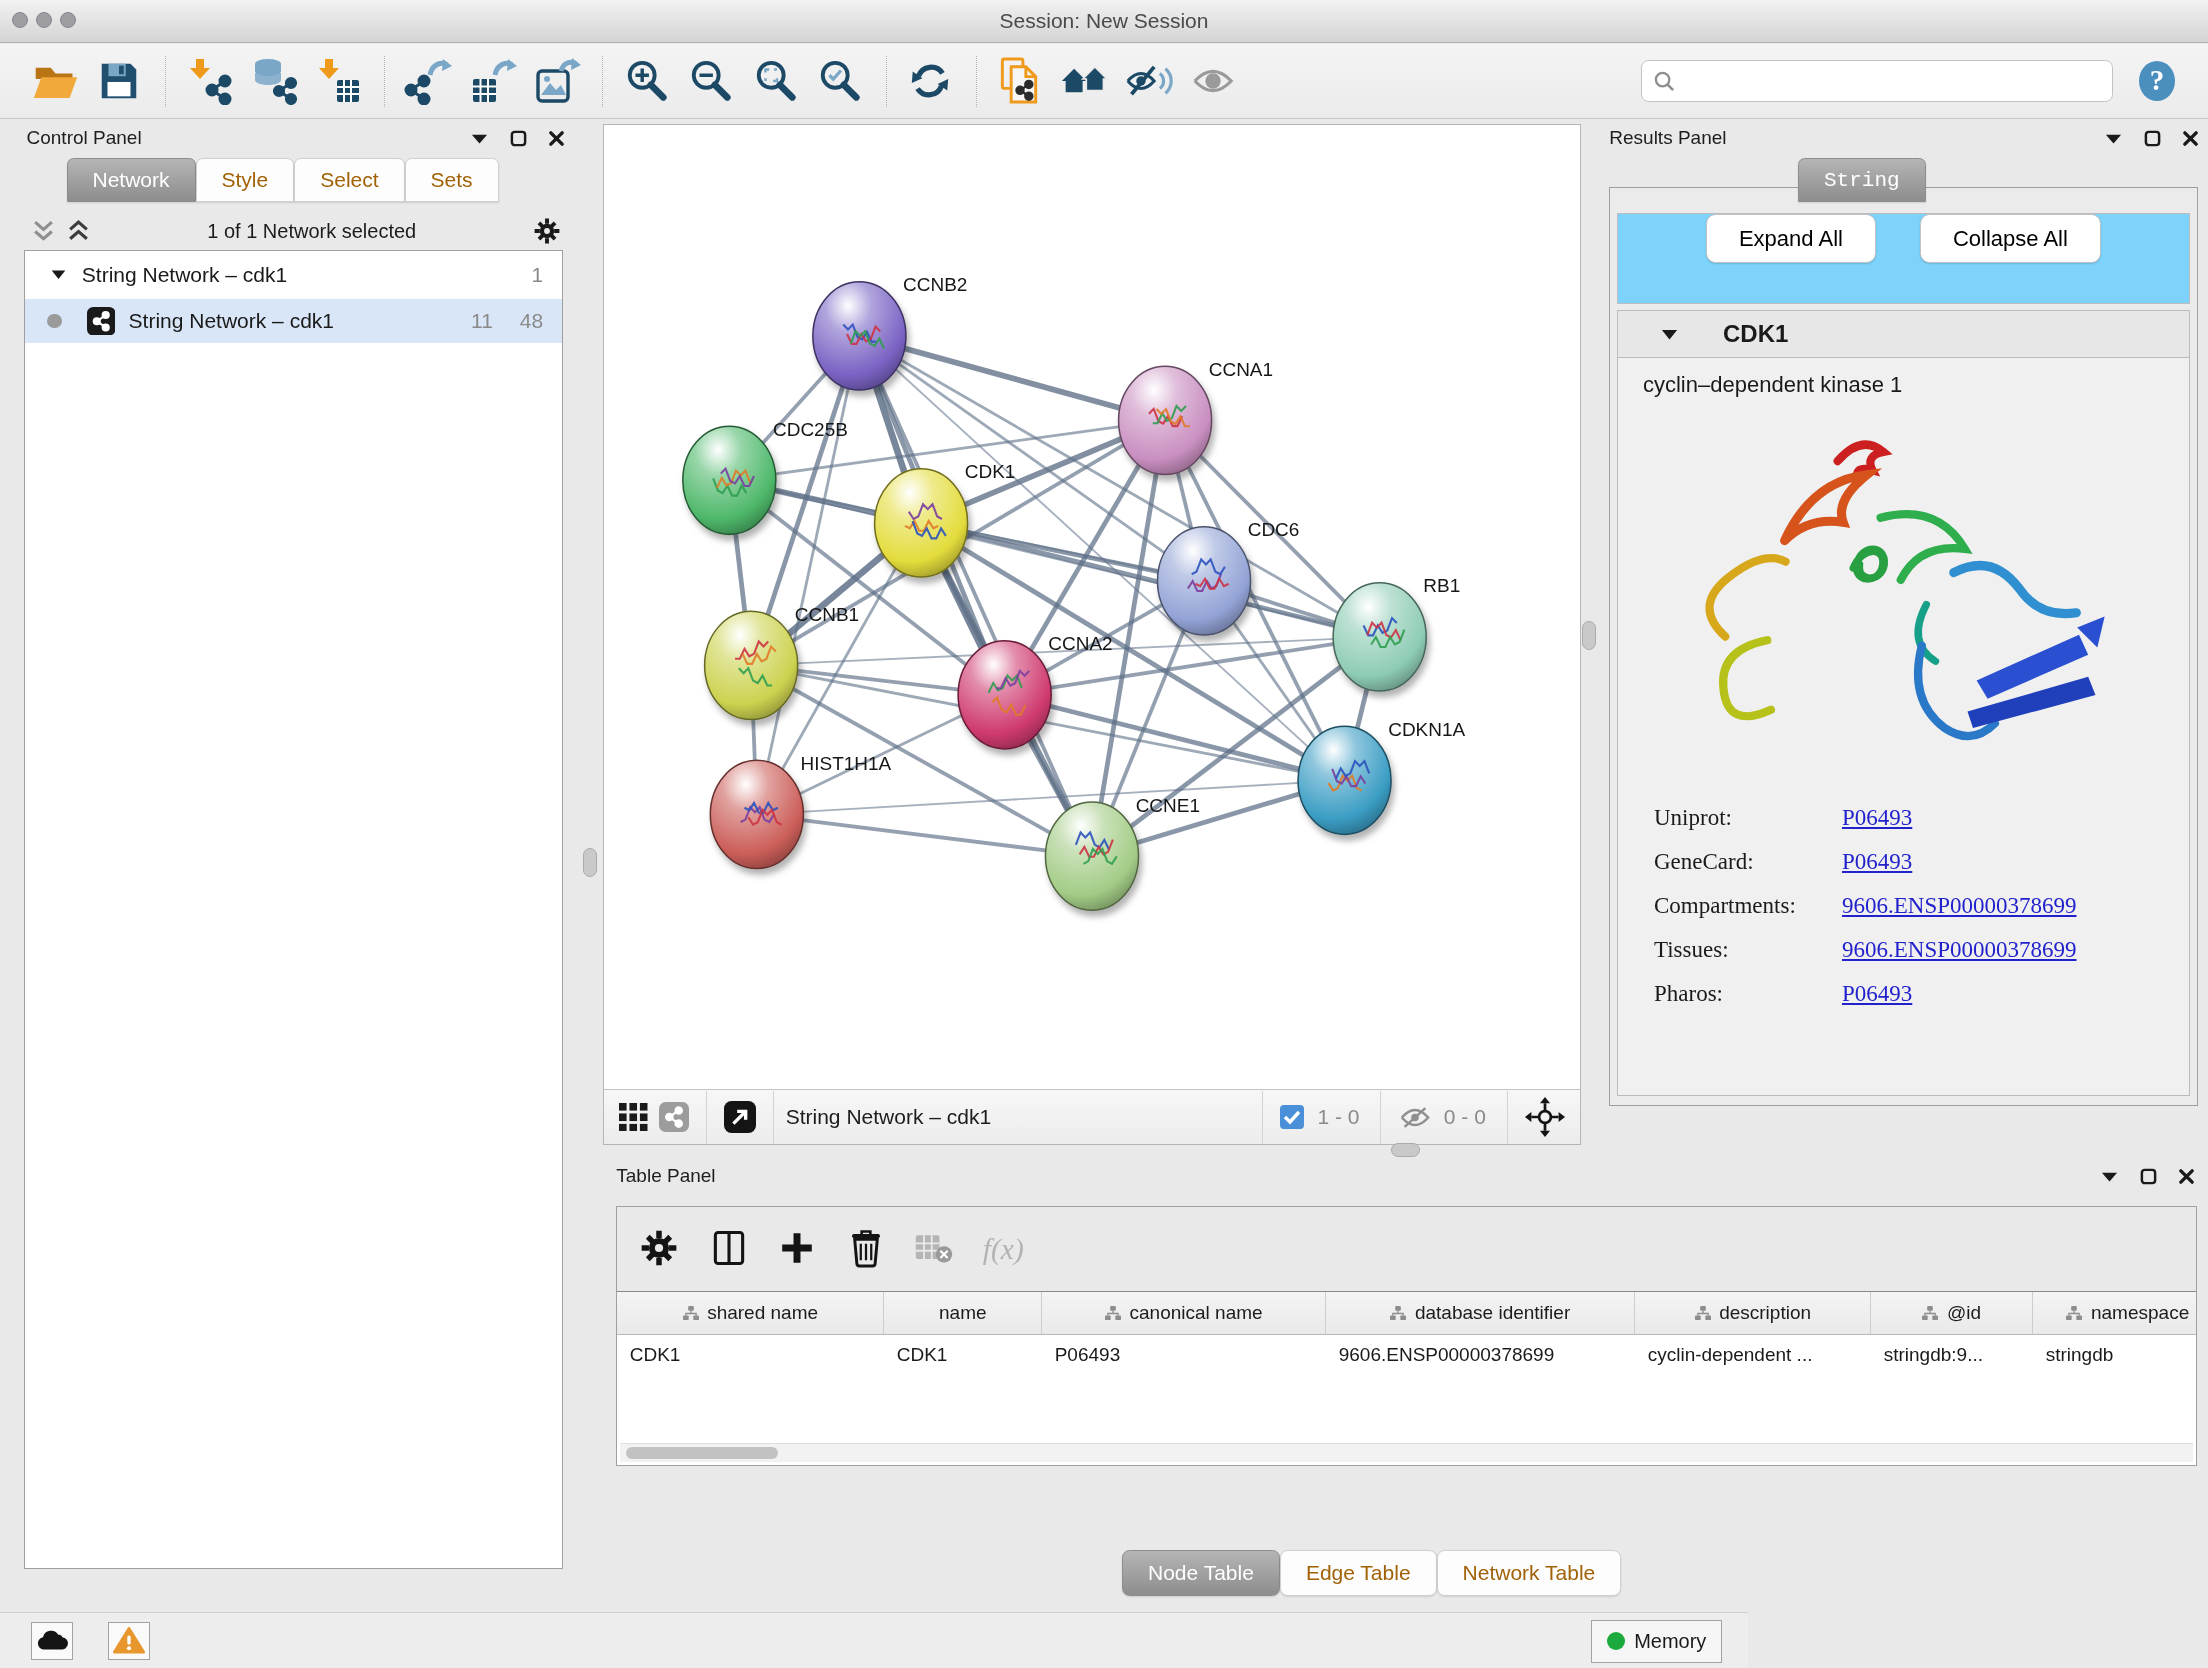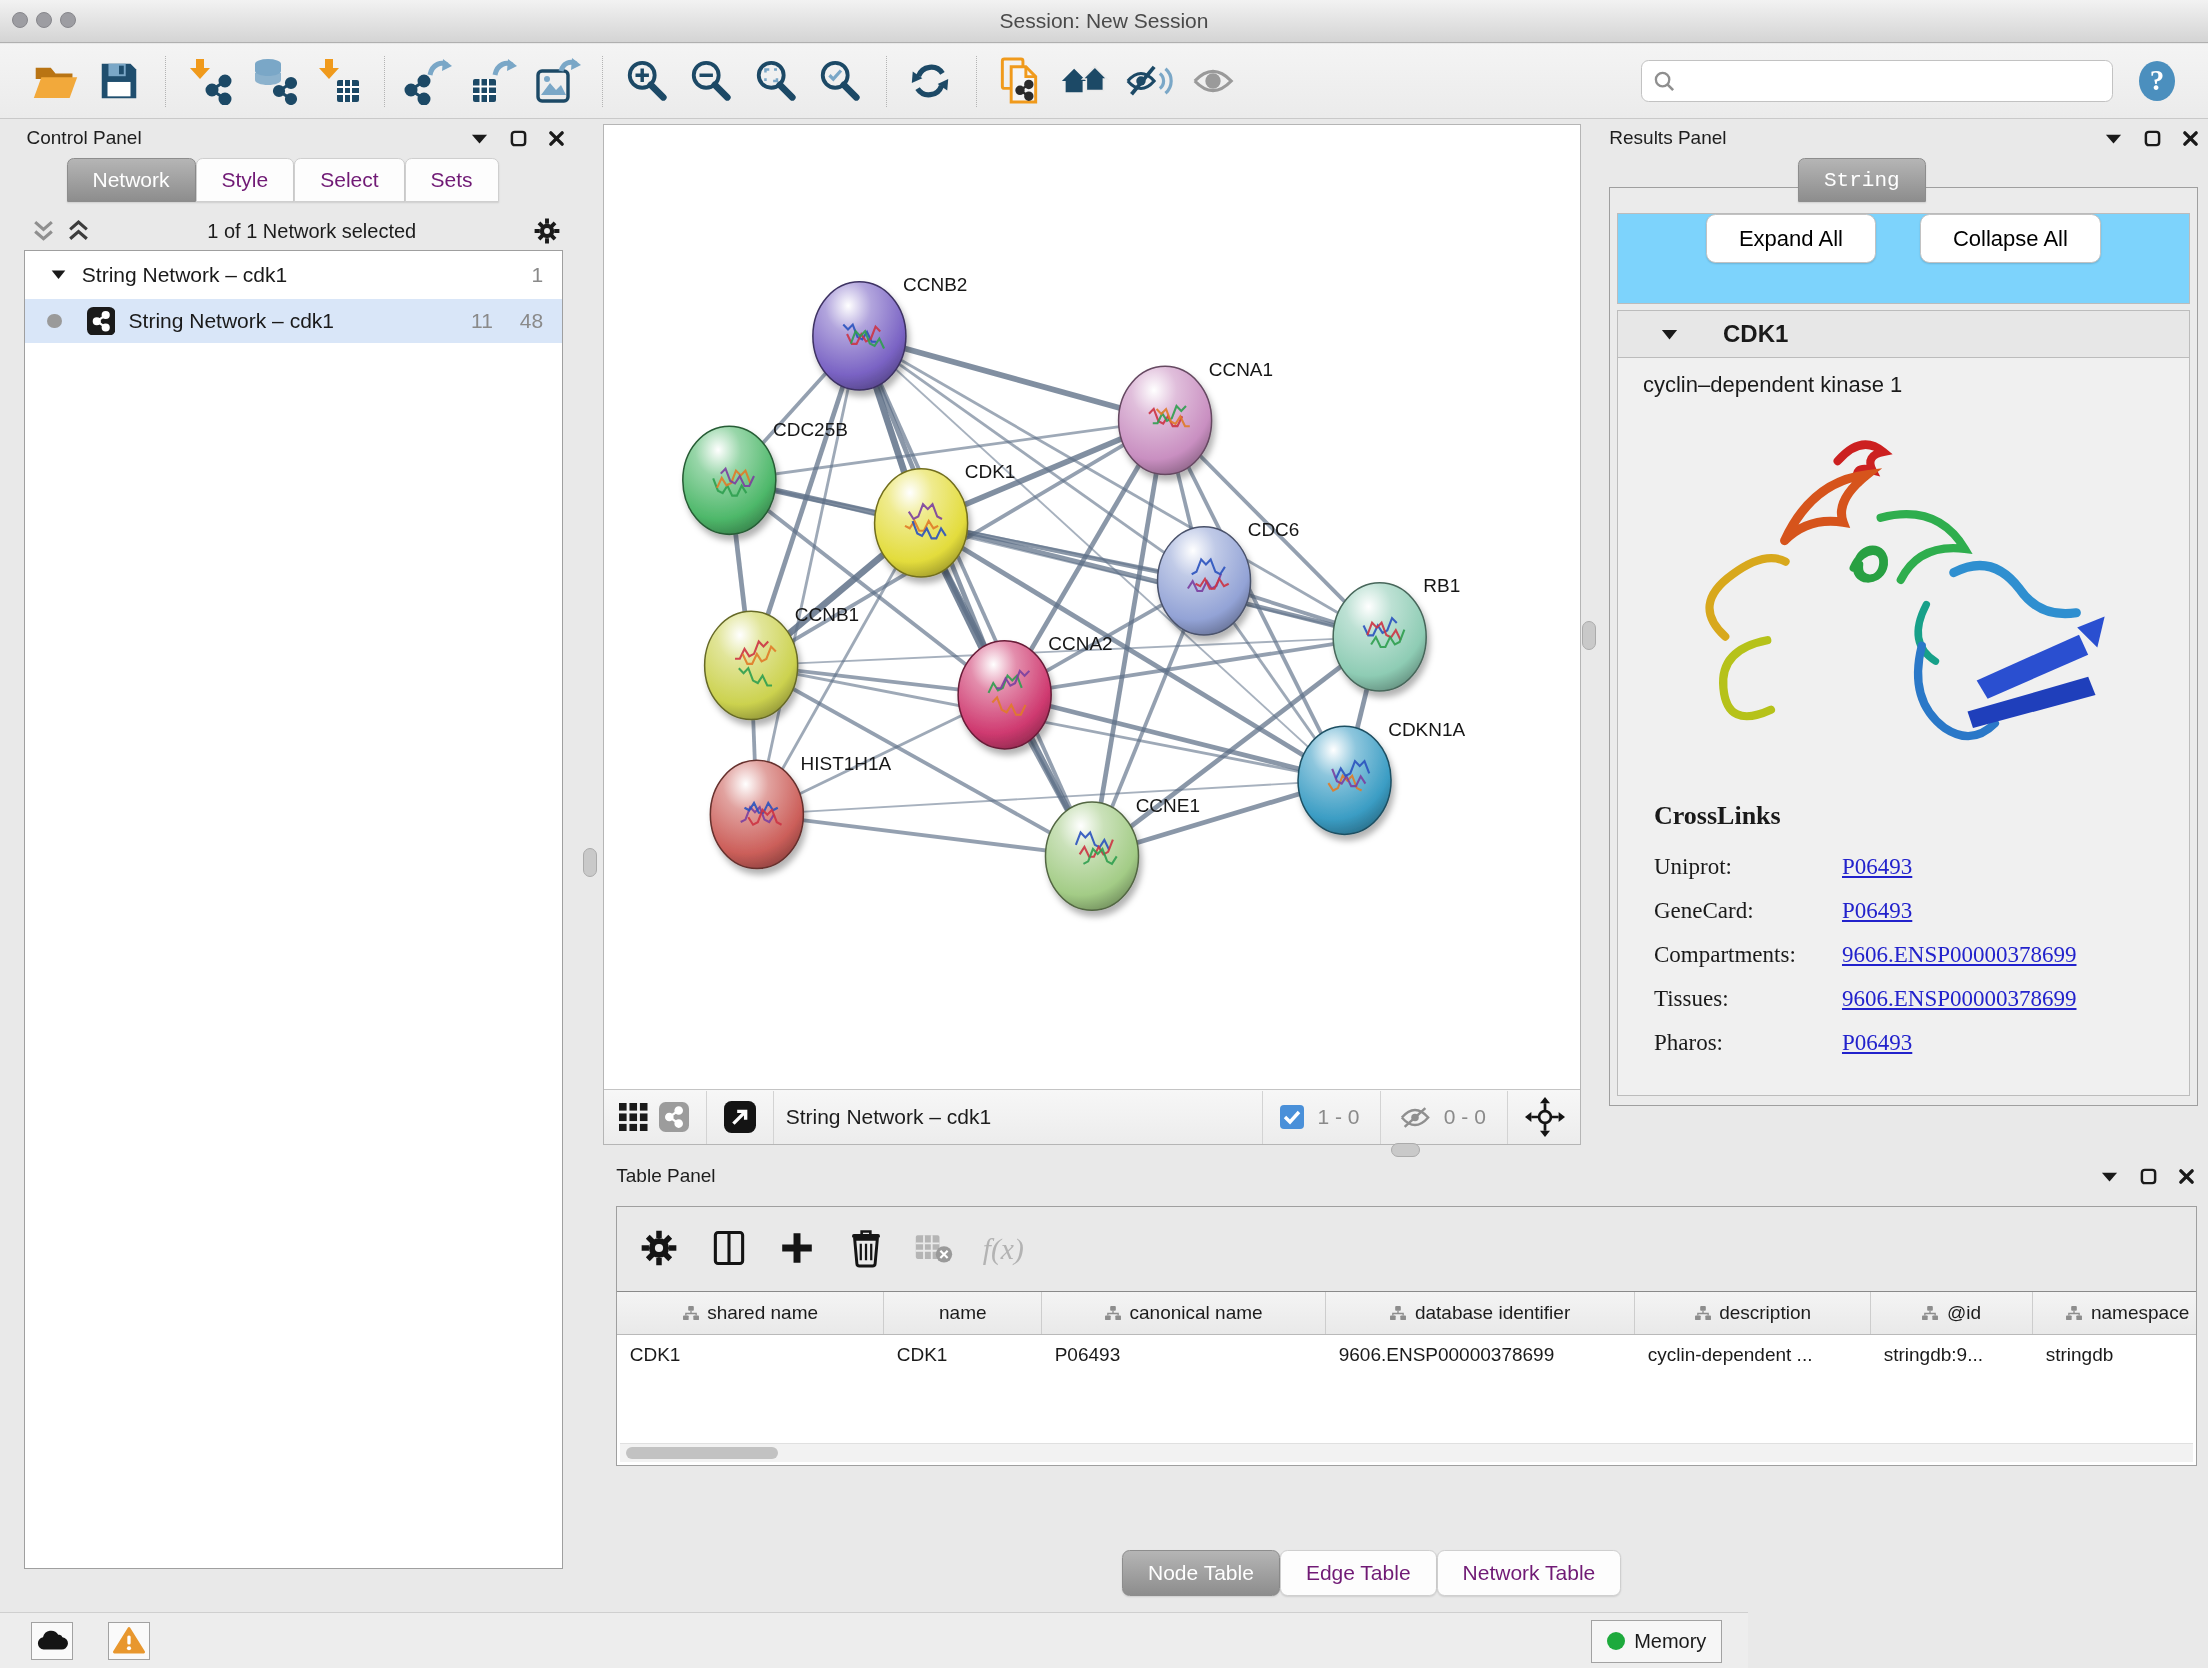--- a/index.html
+++ b/index.html
@@ -28,21 +28,21 @@
   
   .panel-title{font-size:19px;color:#1d1d1d;}
   .win-controls{position:absolute;display:flex;align-items:center;gap:21px;}
   .win-controls svg{display:block}
 
   
   #control-panel{position:absolute;left:9.5px;top:124px;width:567px;height:1488px;}
   #cp-tabs{position:absolute;left:57px;top:34px;display:flex;}
   .tab{height:42px;padding:0 25px;font-size:21px;display:flex;align-items:center;
     border:1px solid #cfcfcf;background:#fdfdfd;border-radius:6.7px 6.7px 0 0;margin-right:0px;
-    box-shadow:0 1px 1.9px rgba(0,0,0,.12);color:#701a75;}
+    box-shadow:0 1px 1.9px rgba(0,0,0,.12);color:#a16207;}
   .tab.selected{background:linear-gradient(#b5b5b5,#8d8d8d);color:#fff;border-color:#8d8d8d;}
   .cp-selrow{position:absolute;left:13.3px;right:15px;top:88px;height:38px;display:flex;align-items:center;}
   .cp-selrow .status{flex:1;text-align:center;font-size:20px;color:#1c1c1c;}
   #cp-list{position:absolute;left:14.3px;right:13.3px;top:126px;bottom:43px;background:#fff;
     border:1.4px solid #9f9f9f;box-sizing:border-box;overflow:hidden;}
   .tree-root{height:48px;display:flex;align-items:center;font-size:21px;padding:0 19px 0 25px;}
   .tree-root .count{margin-left:auto;color:#8a8a8a;}
   .tree-child{height:44px;display:flex;align-items:center;font-size:21px;background:#d9e6f8;padding:0 19px 0 17px;}
   .tree-child .nums{margin-left:auto;color:#8a8a8a;display:flex;gap:27px;}
 
@@ -677,21 +677,20 @@
           <path d="M305 215 q-22 42 10 62" stroke="#17a089" stroke-width="8"></path>
           <path d="M335 180 q42 -22 72 18 q22 32 62 26" stroke="#2f8fd0" stroke-width="10"></path>
           <path d="M300 260 q-15 60 25 90 q30 20 55 -5" stroke="#2a78c8" stroke-width="9"></path>
         </g>
         <polygon points="360,298 472,248 482,270 372,318" fill="#2a4fd0"></polygon>
         <polygon points="350,332 482,294 490,314 356,350" fill="#1f3fbb"></polygon>
         <polygon points="470,240 500,228 492,262" fill="#2a4fd0"></polygon>
       </svg>
 
       <div class="crosslinks">
-        <h3>CrossLinks</h3>
         <div id="crosslinks-rows">
             <div class="cl-row">
               <span class="cl-label">Uniprot:</span>
               <a class="cl-value" href="#">P06493</a>
             </div>
             <div class="cl-row">
               <span class="cl-label">GeneCard:</span>
               <a class="cl-value" href="#">P06493</a>
             </div>
             <div class="cl-row">

